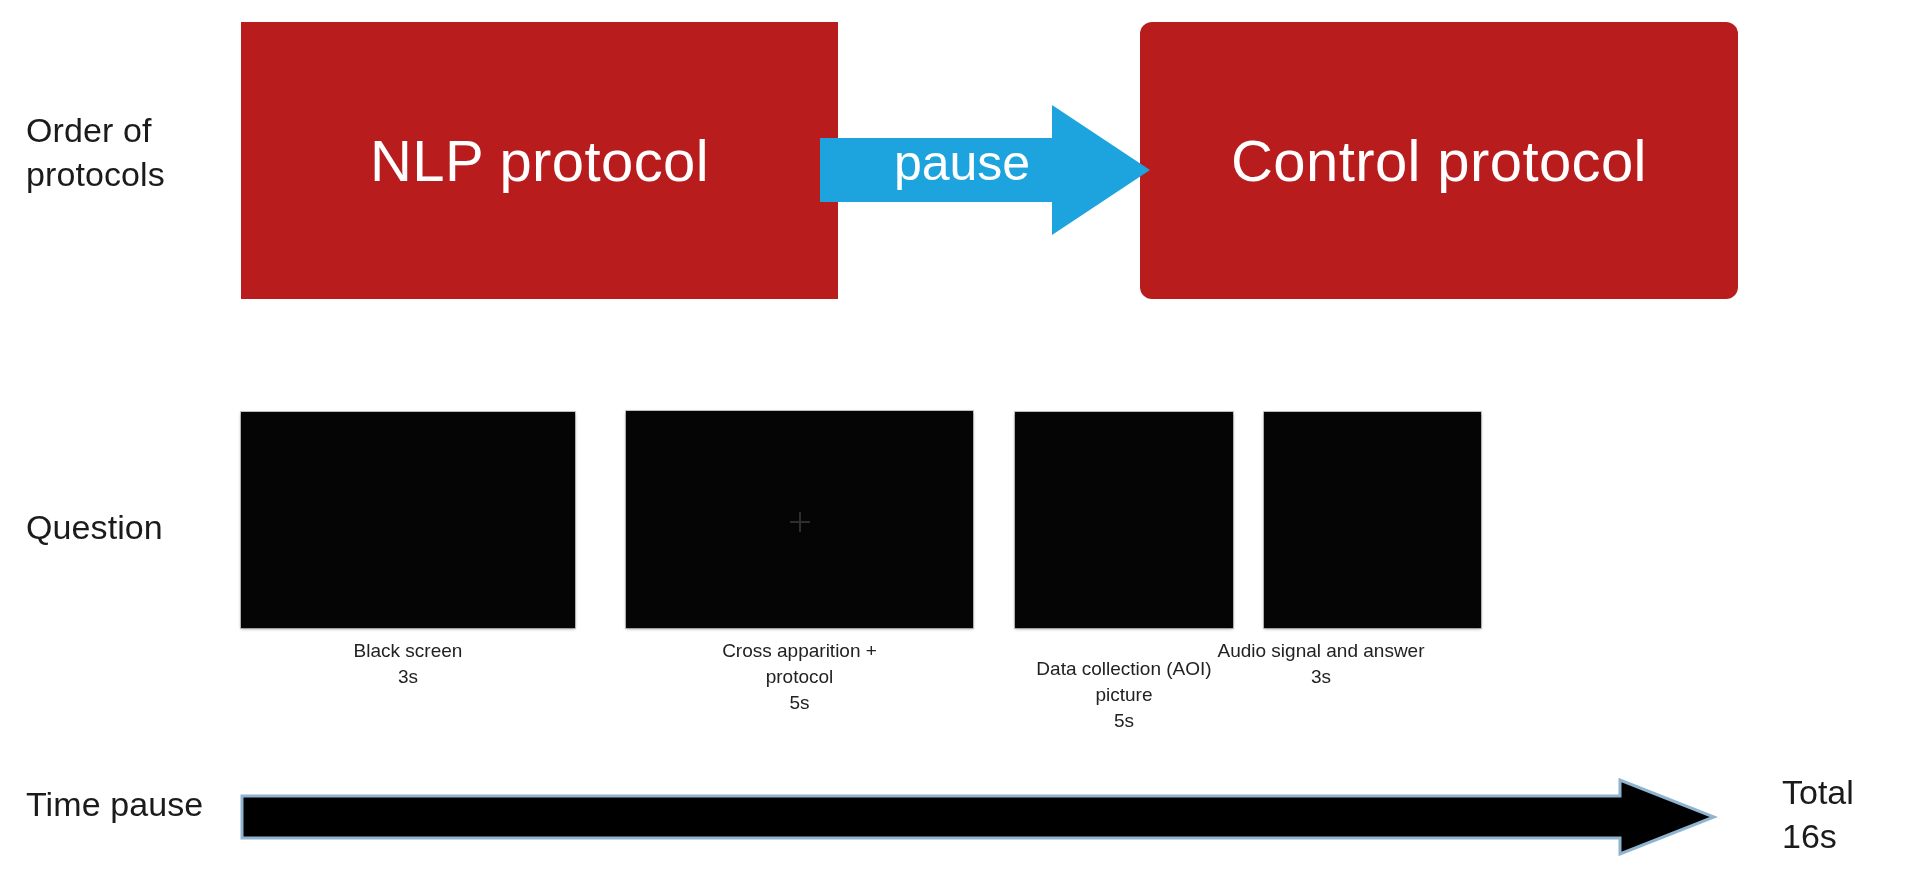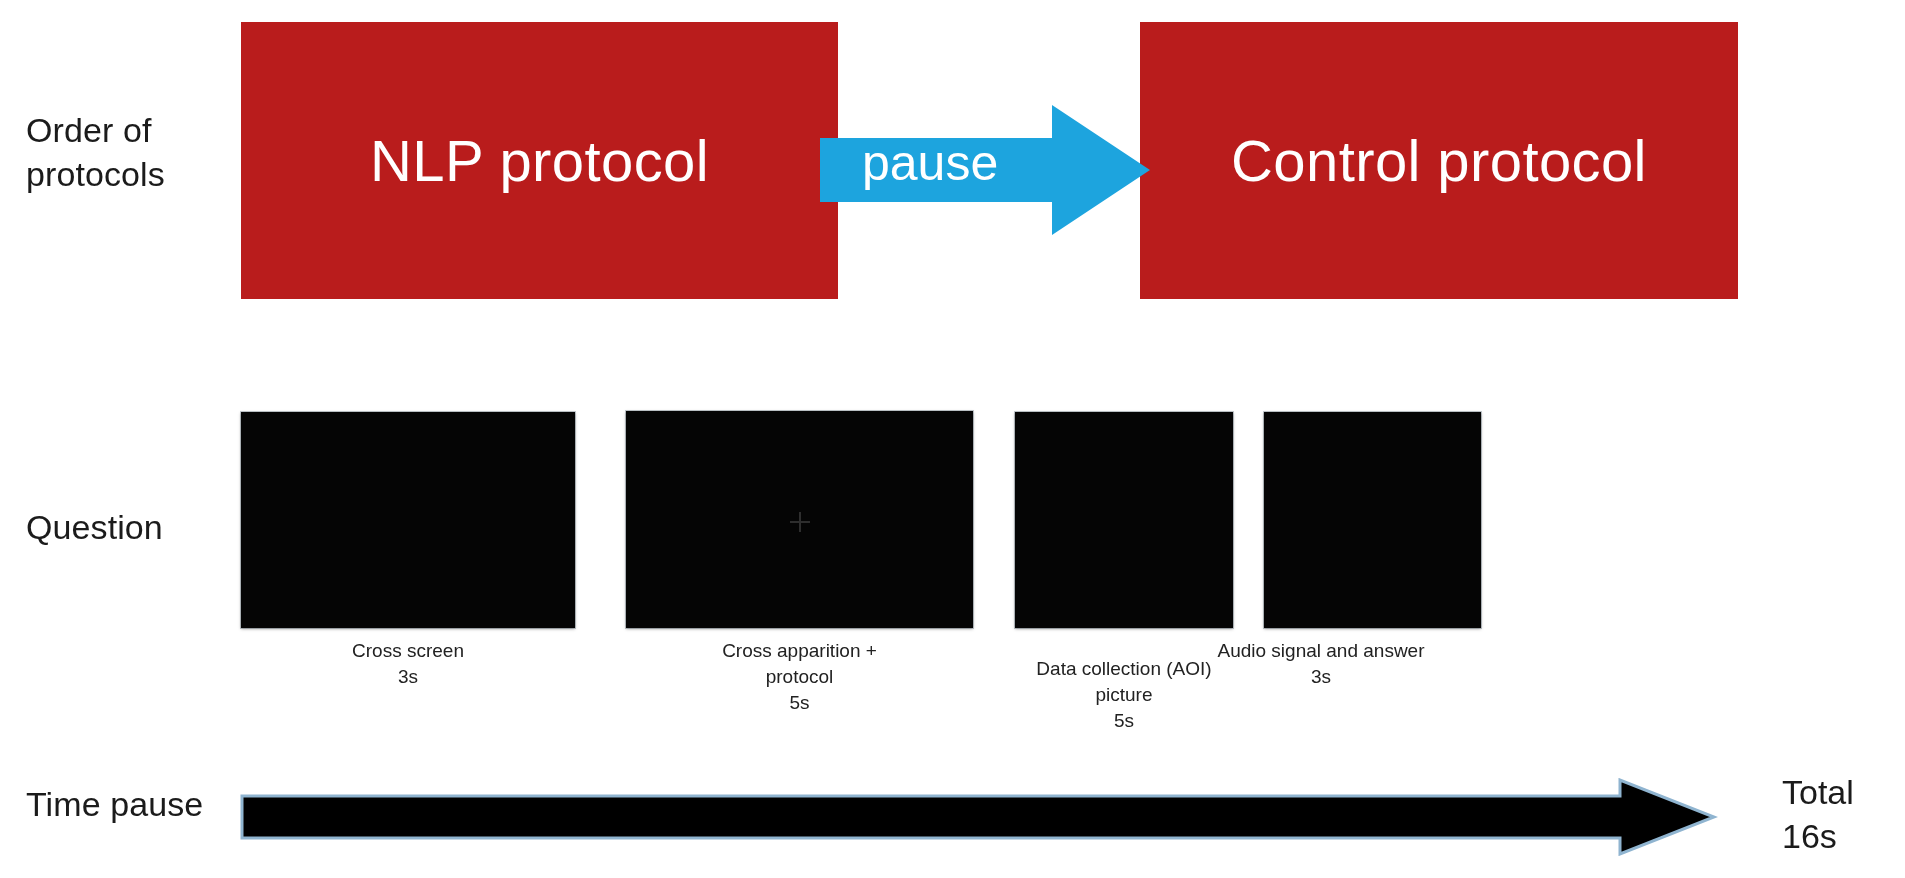--- a/index.html
+++ b/index.html
@@ -49,36 +49,37 @@
   .protocol-box .box-text {
     color: #ffffff;
     font-family: "Liberation Sans", sans-serif;
     font-size: 58px;
     font-weight: 400;
     letter-spacing: 0.4px;
     line-height: 1.1;
     white-space: nowrap;
   }
   #box-nlp     { left: 241px;  top: 22px;  width: 597px; height: 277px; }
-  #box-control { left: 1140px; top: 22px;  width: 598px; height: 277px; }
+  #box-control { left: 1140px; top: 22px;  width: 598px; height: 277px; border-radius: 12px; }
 
   
   #pause-arrow {
     position: absolute;
     left: 820px;
     top: 105px;
     width: 330px;
     height: 130px;
   }
   #pause-arrow svg { display: block; width: 100%; height: 100%; }
   #pause-label {
     position: absolute;
     left: 862px;
     top: 132px;
     width: 200px;
+    text-align: center;
     color: #ffffff;
     font-family: "Liberation Sans", sans-serif;
     font-size: 50px;
     line-height: 62px;
     white-space: nowrap;
   }
 
   
   .screen {
     position: absolute;
@@ -177,21 +178,21 @@
 
   <div class="screen" id="screen-1"></div>
 
   <div class="screen" id="screen-2"></div>
   <div class="fixation-cross"></div>
 
   <div class="screen" id="screen-3"></div>
 
   <div class="screen" id="screen-4"></div>
 
-  <div class="caption" id="caption-1">Cross screen
+  <div class="caption" id="caption-1">Black screen
 3s</div>
   <div class="caption" id="caption-2">Cross apparition +
 protocol
 5s</div>
   <div class="caption" id="caption-3">Data collection (AOI)
 picture
 5s</div>
   <div class="caption" id="caption-4">Audio signal and answer
 3s</div>
 

